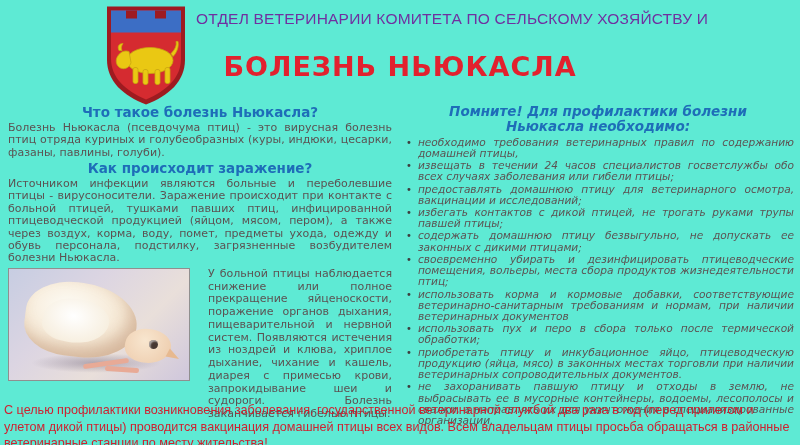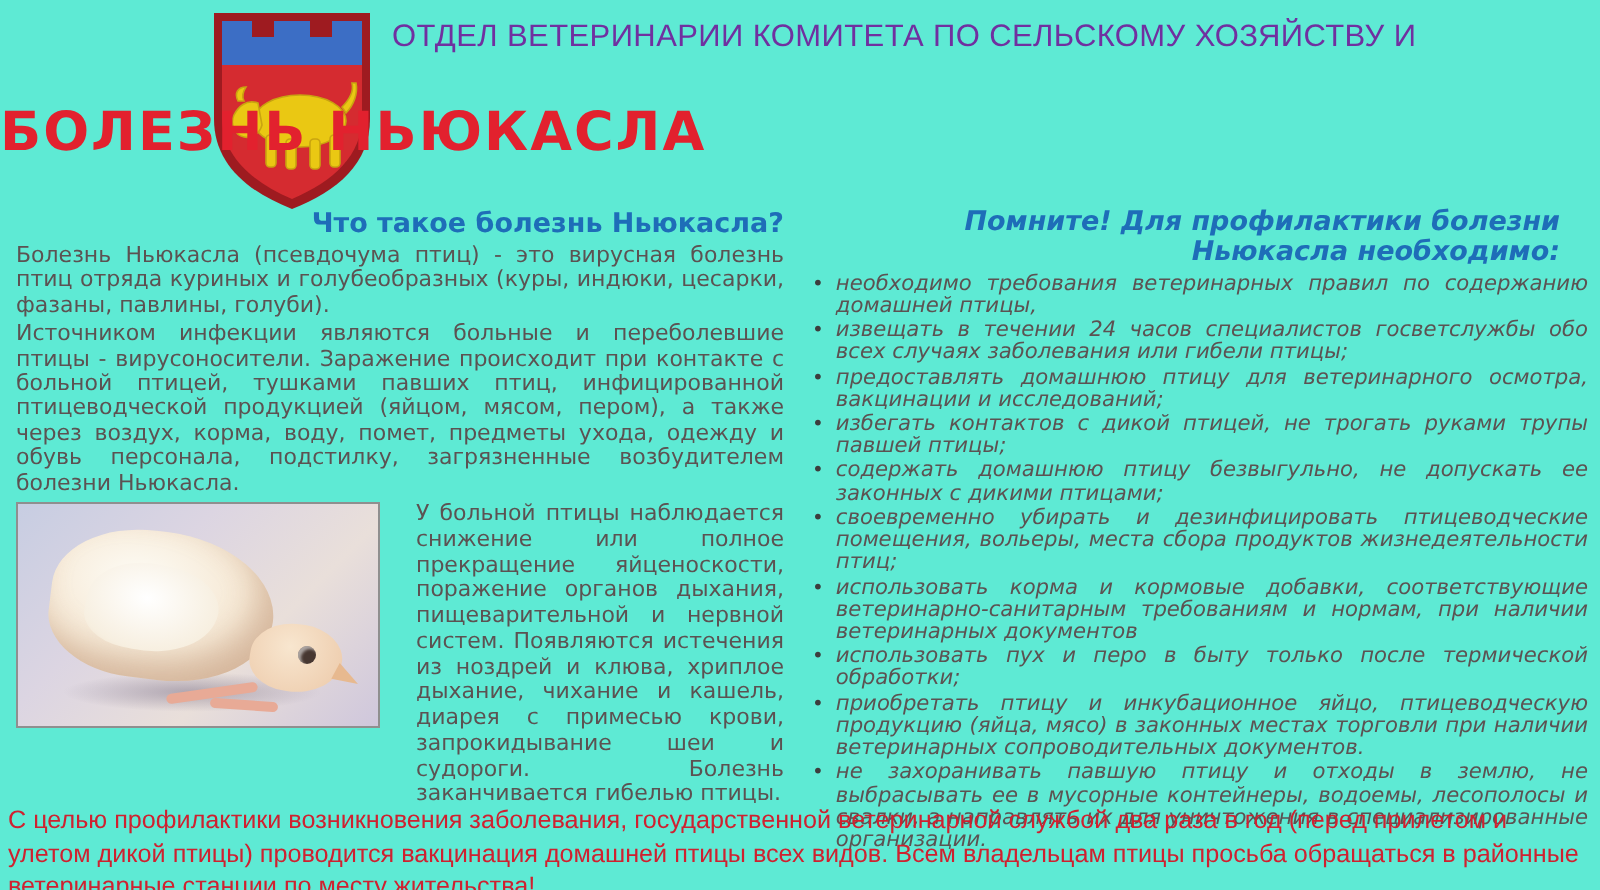--- a/index.html
+++ b/index.html
@@ -8,33 +8,33 @@
     font-family:"DejaVu Sans",sans-serif;overflow:hidden;
   }
   
   .emblem{position:absolute;left:103px;top:5px;width:86px;height:101px;}
   .org{
     position:absolute;left:196px;top:8px;width:590px;
     color:#7030a0;font-size:15.5px;line-height:1.42;letter-spacing:.2px;
     font-family:"Liberation Sans",sans-serif;
   }
   .title{
-    position:absolute;left:0;top:51px;width:800px;text-align:left;
+    position:absolute;left:0;top:51px;width:800px;text-align:center;
     color:#e2212e;font-size:27px;font-weight:bold;letter-spacing:1px;
   }
   .subtitle{
     position:absolute;left:0;top:84px;width:800px;text-align:center;
     color:#e2212e;font-size:13px;font-weight:bold;letter-spacing:.6px;
   }
   
   .columns{position:absolute;left:0;top:103px;width:800px;height:297px;display:flex;}
   .col-left{width:398px;padding:0 6px 0 8px;box-sizing:border-box;}
   .col-right{width:402px;padding:0 6px 0 4px;box-sizing:border-box;font-style:italic;}
   .sec-h{
-    color:#1e6db8;font-size:13.5px;font-weight:bold;text-align:right;
+    color:#1e6db8;font-size:13.5px;font-weight:bold;text-align:center;
     margin:2px 0 2px;line-height:1.1;
   }
   .sec-h.rc{margin:1px 14px 3px;}
   p.body{
     color:#5c5252;font-size:11px;line-height:1.13;text-align:justify;
     margin:0 0 2px;
   }
   .signs-row{display:flex;gap:18px;margin-top:3px;}
   p.signs{flex:1;line-height:1.16;}
   
@@ -120,20 +120,21 @@
   </div>
 
   <div class="title">БОЛЕЗНЬ НЬЮКАСЛА</div>
 
   <div class="columns">
 
     <div class="col-left">
       <div class="sec-h">Что такое болезнь Ньюкасла?</div>
       <p class="body">Болезнь Ньюкасла (псевдочума птиц) -  это вирусная болезнь птиц отряда куриных и голубеобразных (куры, индюки, цесарки, фазаны, павлины, голуби).</p>
 
+      <div class="sec-h">Как происходит заражение?</div>
       <p class="body">Источником инфекции являются больные и переболевшие птицы - вирусоносители. Заражение происходит при контакте с больной птицей, тушками павших птиц, инфицированной птицеводческой продукцией (яйцом, мясом, пером), а также через воздух, корма, воду, помет, предметы ухода, одежду и обувь персонала, подстилку, загрязненные возбудителем болезни Ньюкасла.</p>
 
       <div class="signs-row">
         <div class="photo">
           <div class="bird-shadow"></div>
           <div class="bird-body"></div>
           <div class="bird-wing"></div>
           <div class="bird-leg"></div>
           <div class="bird-leg l2"></div>
           <div class="bird-head"></div>
@@ -178,21 +179,21 @@
             <span>своевременно убирать и дезинфицировать птицеводческие помещения, вольеры, места сбора продуктов жизнедеятельности птиц;</span>
           </li>
 
           <li>
             <span class="dot">•</span>
             <span>использовать корма и кормовые добавки, соответствующие ветеринарно-санитарным требованиям и нормам, при наличии ветеринарных документов</span>
           </li>
 
           <li>
             <span class="dot">•</span>
-            <span>использовать пух и перо в быту только после термической обработки;</span>
+            <span>использовать пух и перо в сбора только после термической обработки;</span>
           </li>
 
           <li>
             <span class="dot">•</span>
             <span>приобретать птицу и инкубационное яйцо, птицеводческую продукцию (яйца, мясо) в законных местах торговли при наличии ветеринарных сопроводительных документов.</span>
           </li>
 
           <li>
             <span class="dot">•</span>
             <span>не захоранивать павшую птицу и отходы в землю, не выбрасывать ее в мусорные контейнеры, водоемы, лесополосы и свалки, а направлять их для уничтожения в специализированные организации.</span>

